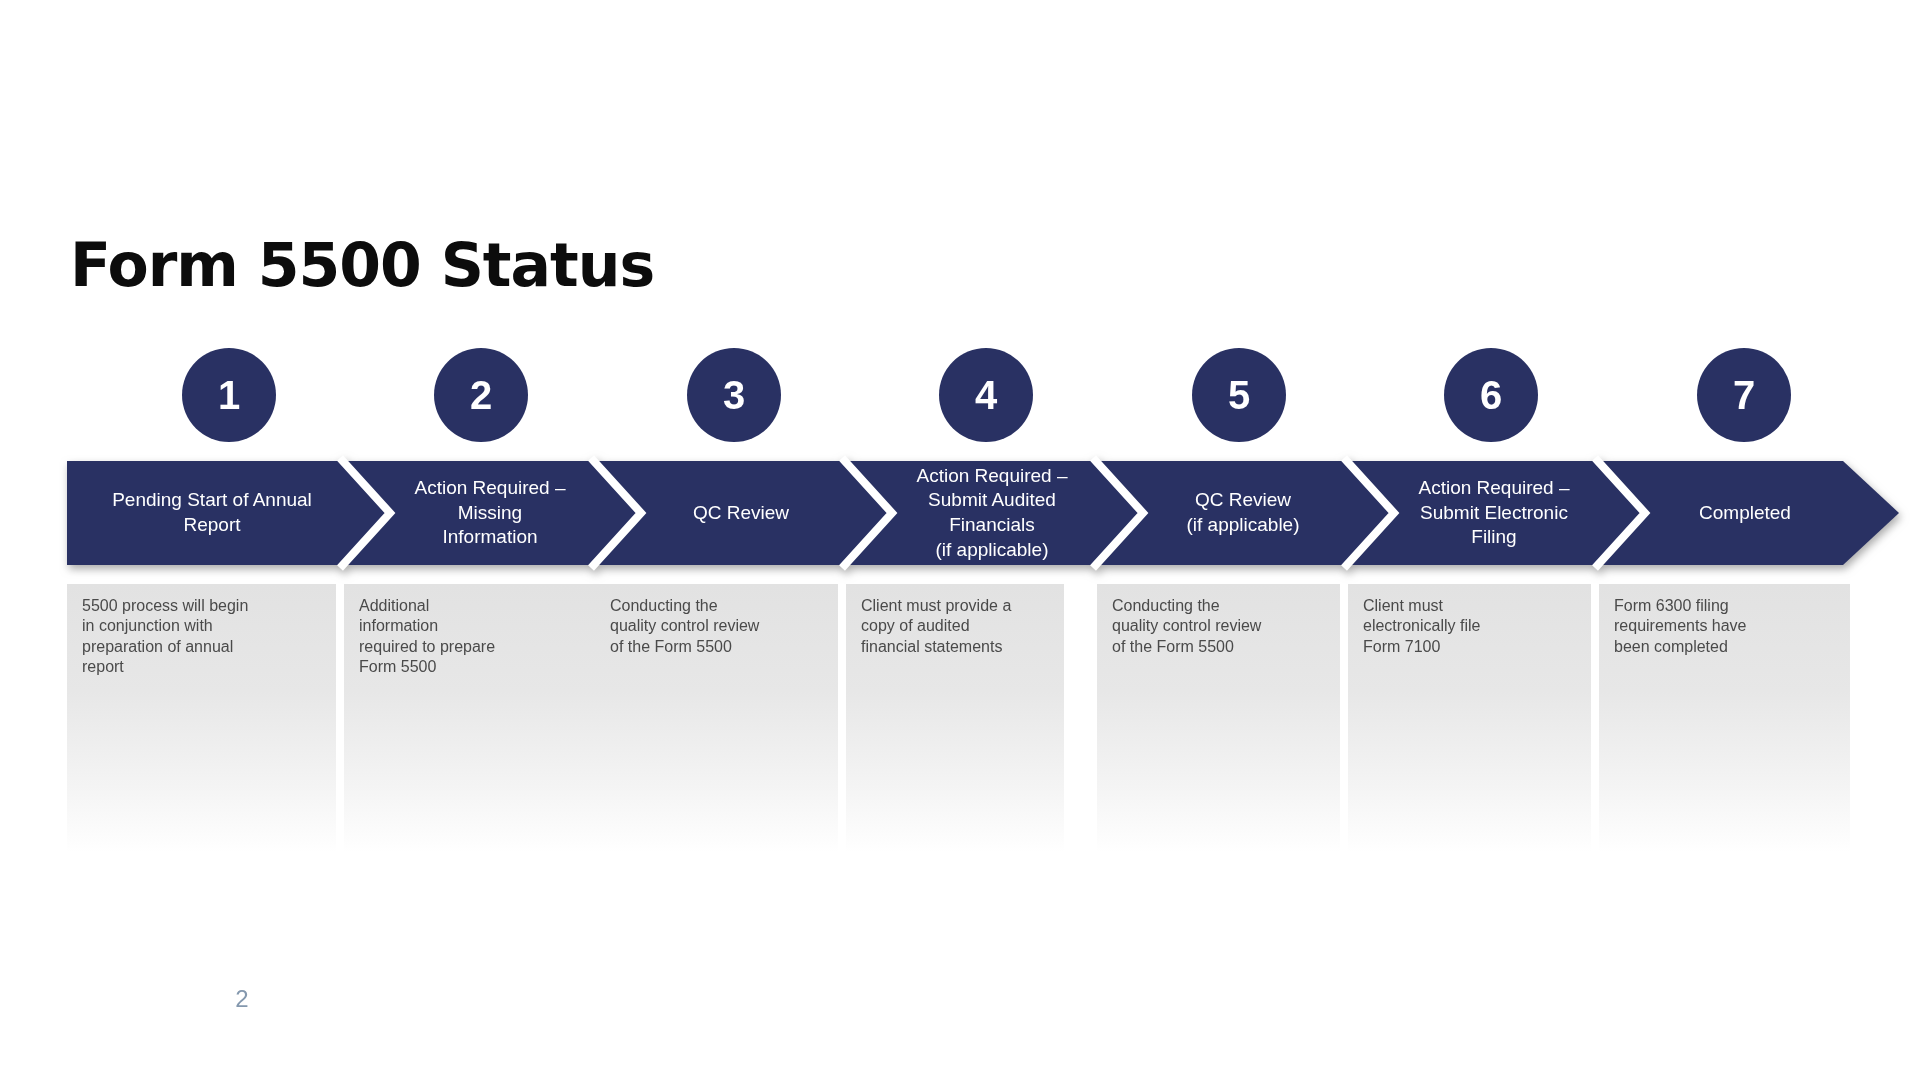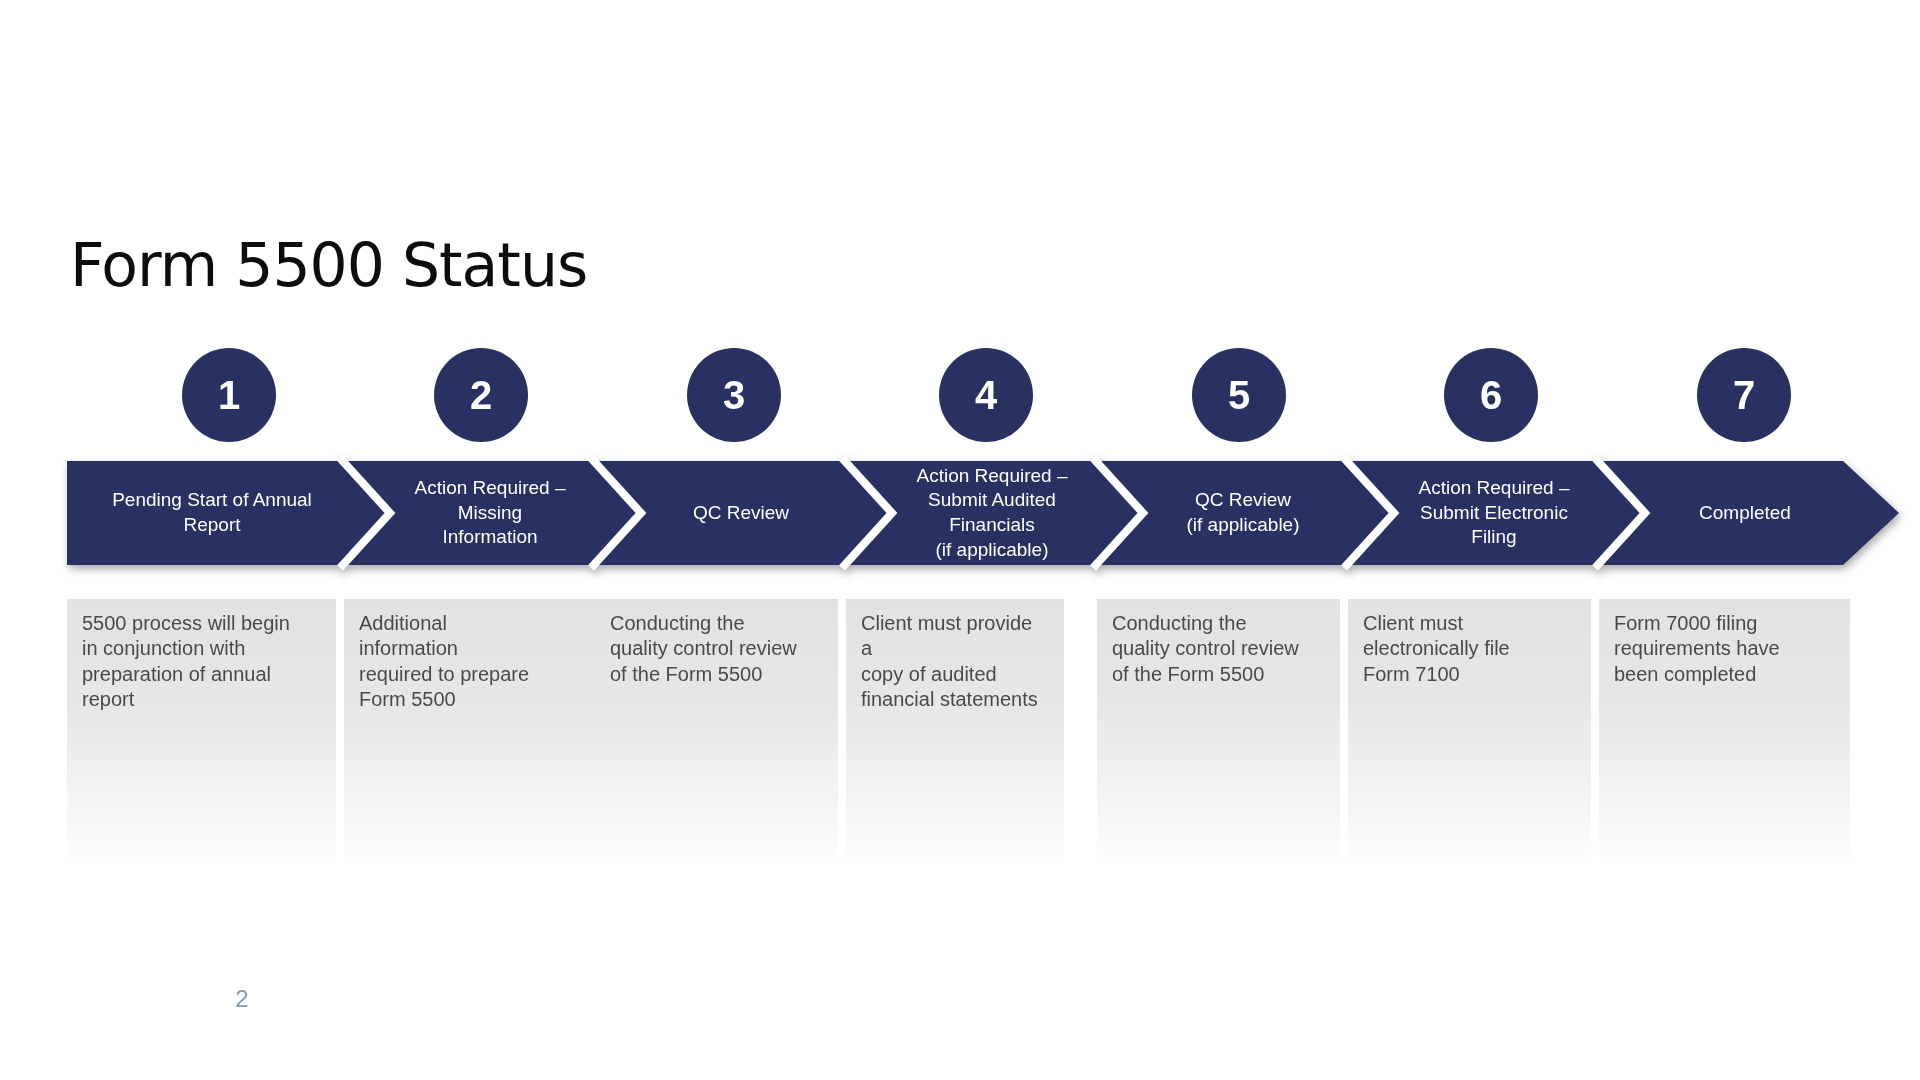--- a/index.html
+++ b/index.html
@@ -3,21 +3,21 @@
 <meta charset="utf-8">
 <style>
   html,body { margin:0; padding:0; background:#ffffff; }
   .slide {
     position:relative; width:1920px; height:1080px; background:#ffffff;
     font-family:"Liberation Sans", sans-serif; overflow:hidden;
   }
   .slide-title {
     position:absolute; left:70px; top:230px; margin:0;
     font-family:"DejaVu Sans", sans-serif;
-    font-size:60px; font-weight:400; letter-spacing:-1px; color:#0c0c0c;
+    font-size:60px; font-weight:700; letter-spacing:-1px; color:#0c0c0c;
     white-space:nowrap;
   }
   .step-circle {
     position:absolute; top:348px; width:94px; height:94px; border-radius:50%;
     background:var(--navy,#293163); color:#ffffff;
     display:flex; align-items:center; justify-content:center;
     font-size:40px; font-weight:700;
   }
   .band-svg {
     position:absolute; left:67px; top:461px; width:1833px; height:104px;
@@ -25,24 +25,24 @@
     filter:drop-shadow(2px 4px 4px rgba(100,100,100,0.55));
   }
   .arrow-label {
     position:absolute; top:461px; height:104px;
     display:flex; align-items:center; justify-content:center;
     text-align:center; color:#ffffff; font-size:19px; line-height:1.3;
     pointer-events:none;
   }
   .arrow-label span { white-space:pre-line; }
   .step-desc {
-    position:absolute; top:599px; height:268px; box-sizing:border-box;
+    position:absolute; top:584px; height:268px; box-sizing:border-box;
     padding:12px 22px 0 15px;
     background:linear-gradient(180deg,#e2e2e2 0%,#e7e7e7 40%,#f5f5f5 78%,#fdfdfd 96%,#ffffff 100%);
-    color:#4a4a4a; font-size:20px; line-height:1.27; white-space:pre-line;
+    color:#4a4a4a; font-size:16px; line-height:1.27; white-space:pre-line;
   }
   .page-number {
     position:absolute; left:222px; top:985px; width:40px; text-align:center;
     font-size:24px; color:var(--pagenum,#8498ae);
   }
 </style>
 </head>
 <body>
 
 <div class="slide">
@@ -125,19 +125,19 @@
 of the Form 5500</div>
   <div class="step-desc" style="left:846px;width:218px">Client must provide a
 copy of audited
 financial statements</div>
   <div class="step-desc" style="left:1097px;width:243px">Conducting the
 quality control review
 of the Form 5500</div>
   <div class="step-desc" style="left:1348px;width:243px">Client must
 electronically file
 Form 7100</div>
-  <div class="step-desc" style="left:1599px;width:251px">Form 7000 filing
+  <div class="step-desc" style="left:1599px;width:251px">Form 6300 filing
 requirements have
 been completed</div>
 
   <div class="page-number">2</div>
 
 </div>
 
 </body></html>

